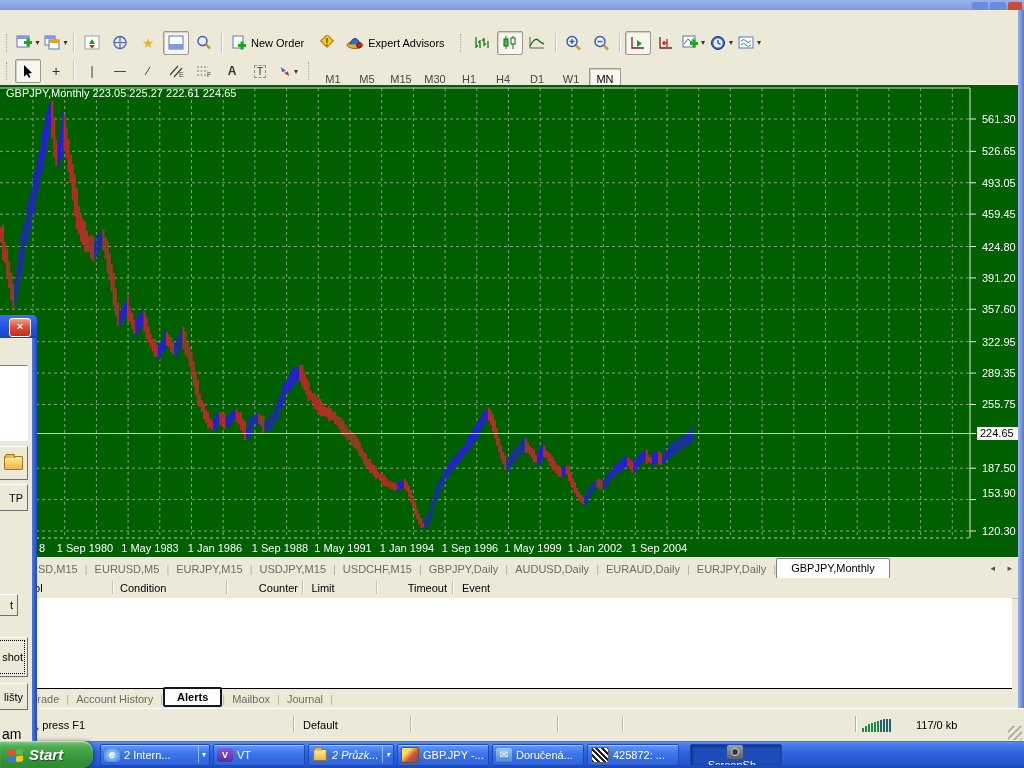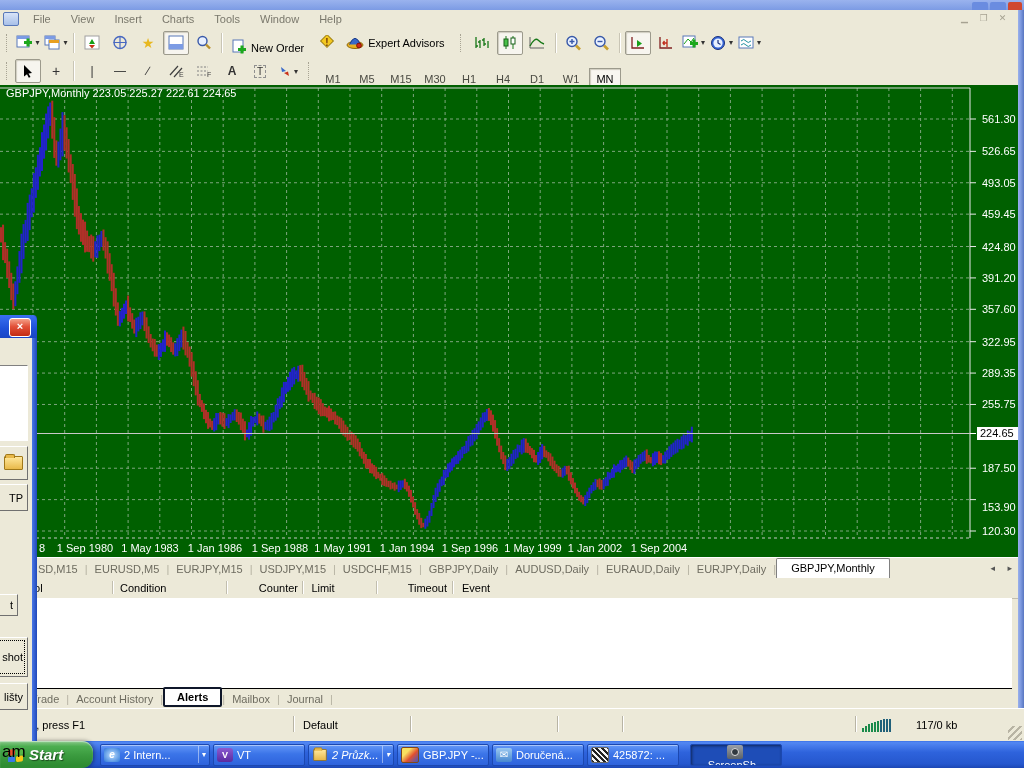--- a/index.html
+++ b/index.html
@@ -82,21 +82,21 @@
     background:linear-gradient(#3A70F0,#1E50D8 60%,#1A46C4);}
   .ov-close{position:absolute;left:9px;top:3px;width:20px;height:17px;border:1px solid #FFF;border-radius:3px;
     background:linear-gradient(#F4A088,#E25038 45%,#C22C14);color:#FFF;font-weight:bold;font-size:11px;
     text-align:center;line-height:15px;}
   .ov-body{position:absolute;left:0;top:23px;width:32px;height:403px;background:#ECE9D8;}
   .ov-list{position:absolute;left:-6px;top:27px;width:32px;height:74px;background:#FFF;
     border:1px solid;border-color:#808080 #FFF #FFF #808080;}
   .ov-btn{position:absolute;background:#ECE9D8;border:1px solid;border-color:#FFF #707070 #707070 #FFF;
     font-size:11px;color:#000;display:flex;align-items:center;justify-content:flex-end;padding-right:4px;box-sizing:border-box;}
   .ov-btn.focus{outline:1px dotted #000;outline-offset:-4px;}
-  .ov-am{position:absolute;left:2px;top:404px;font-size:17px;color:#000;}
+  .ov-am{position:absolute;left:2px;top:388px;font-size:14px;color:#000;}
   .folder-ic{width:17px;height:12px;background:linear-gradient(#FFE79A,#E8B94A);border:1px solid #A07818;
     border-radius:1px;position:relative;}
   .folder-ic:before{content:"";position:absolute;top:-3px;left:0;width:8px;height:3px;
     background:#E8B94A;border:1px solid #A07818;border-bottom:none;border-radius:2px 2px 0 0;}
   
   .taskbar{position:absolute;top:741px;left:0;width:1024px;height:27px;display:flex;align-items:center;
     background:linear-gradient(#3A71E8 0%,#5287F2 6%,#2E63DC 42%,#2557CE 85%,#1C47B4);}
   .start{width:93px;height:27px;border-radius:0 11px 11px 0;display:flex;align-items:center;gap:5px;
     padding-left:7px;box-sizing:border-box;color:#FFF;font-weight:bold;font-style:italic;font-size:15px;
     background:linear-gradient(#8CC98C 0%,#4CAE50 20%,#3A9A3E 55%,#2E8C32 90%);
@@ -138,35 +138,20 @@
 <body>
 
 <div class="screen">
 
   <div class="titlebar">
     <div class="tb-btn" style="left:972px;background:#6A8CE0;"></div>
     <div class="tb-btn" style="left:990px;background:#6A8CE0;"></div>
     <div class="tb-btn" style="left:1008px;width:14px;background:#D04830;"></div>
   </div>
 
-  <div class="menubar">
-    <span class="appicon"></span>
-    <span class="menuitem">File</span>
-    <span class="menuitem">View</span>
-    <span class="menuitem">Insert</span>
-    <span class="menuitem">Charts</span>
-    <span class="menuitem">Tools</span>
-    <span class="menuitem">Window</span>
-    <span class="menuitem">Help</span>
-    <span class="mdi">
-      <span>▁</span>
-      <span>❐</span>
-      <span>✕</span>
-    </span>
-  </div>
 
   <div class="toolbar" id="tb1">
     <span class="tgrip"></span>
     <span class="tbtn">
       <svg width="17" height="15">
           <rect x="1" y="1" width="12" height="11" fill="#FFF" stroke="#5878B8"></rect>
           <rect x="1" y="1" width="12" height="3" fill="#7C9BE4"></rect>
           <rect x="8" y="6" width="8" height="3" fill="#1CA81C"></rect>
           <rect x="10.5" y="3.5" width="3" height="8" fill="#1CA81C"></rect>
         </svg>
@@ -204,21 +189,21 @@
           <rect x="1" y="9" width="14" height="5" fill="#7C9BE4"></rect>
         </svg>
     </span>
     <span class="tbtn">
       <svg width="16" height="15">
           <circle cx="6.5" cy="6" r="4.5" fill="#E8F0FF" stroke="#3858A8" stroke-width="1.4"></circle>
           <path d="M10 9.5 L14 13.5" stroke="#B8902C" stroke-width="2.4"></path>
         </svg>
     </span>
     <span class="tsep"></span>
-    <span class="tbtn" style="padding:0 3px;align-items:flex-end;">
+    <span class="tbtn" style="padding:0 3px;">
       <svg width="16" height="15">
           <rect x="2" y="1" width="10" height="12" fill="#FFF" stroke="#5878B8"></rect>
           <rect x="7" y="9" width="8" height="3" fill="#1CA81C"></rect>
           <rect x="9.5" y="6.5" width="3" height="8" fill="#1CA81C"></rect>
         </svg>
       <span class="tlabel">New Order</span>
     </span>
     <span class="tbtn">
       <svg width="18" height="16">
           <rect x="4.5" y="1.5" width="9" height="9" transform="rotate(45 9 6)" fill="#F4C820" stroke="#A08010"></rect>
@@ -773,21 +758,21 @@
         <span class="pricelabel" style="top: 60.3714px;">526.65</span>
         <span class="pricelabel" style="top: 91.7619px;">493.05</span>
         <span class="pricelabel" style="top: 123.152px;">459.45</span>
         <span class="pricelabel" style="top: 155.524px;">424.80</span>
         <span class="pricelabel" style="top: 186.914px;">391.20</span>
         <span class="pricelabel" style="top: 218.305px;">357.60</span>
         <span class="pricelabel" style="top: 250.676px;">322.95</span>
         <span class="pricelabel" style="top: 282.067px;">289.35</span>
         <span class="pricelabel" style="top: 313.457px;">255.75</span>
         <span class="pricelabel" style="top: 377.219px;">187.50</span>
-        <span class="pricelabel" style="top: 416px;">153.90</span>
+        <span class="pricelabel" style="top: 402px;">153.90</span>
         <span class="pricelabel" style="top: 440px;">120.30</span>
       </div>
     <div id="date-axis">
         <span class="datelabel" style="left: 42px;">8</span>
         <span class="datelabel" style="left: 85px;">1 Sep 1980</span>
         <span class="datelabel" style="left: 150px;">1 May 1983</span>
         <span class="datelabel" style="left: 215px;">1 Jan 1986</span>
         <span class="datelabel" style="left: 280px;">1 Sep 1988</span>
         <span class="datelabel" style="left: 343px;">1 May 1991</span>
         <span class="datelabel" style="left: 407px;">1 Jan 1994</span>

